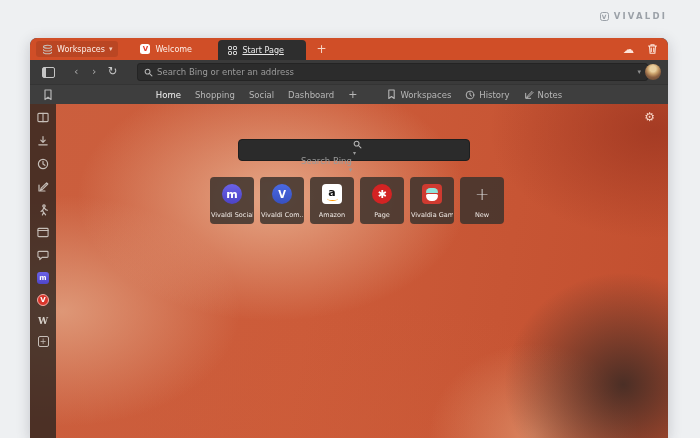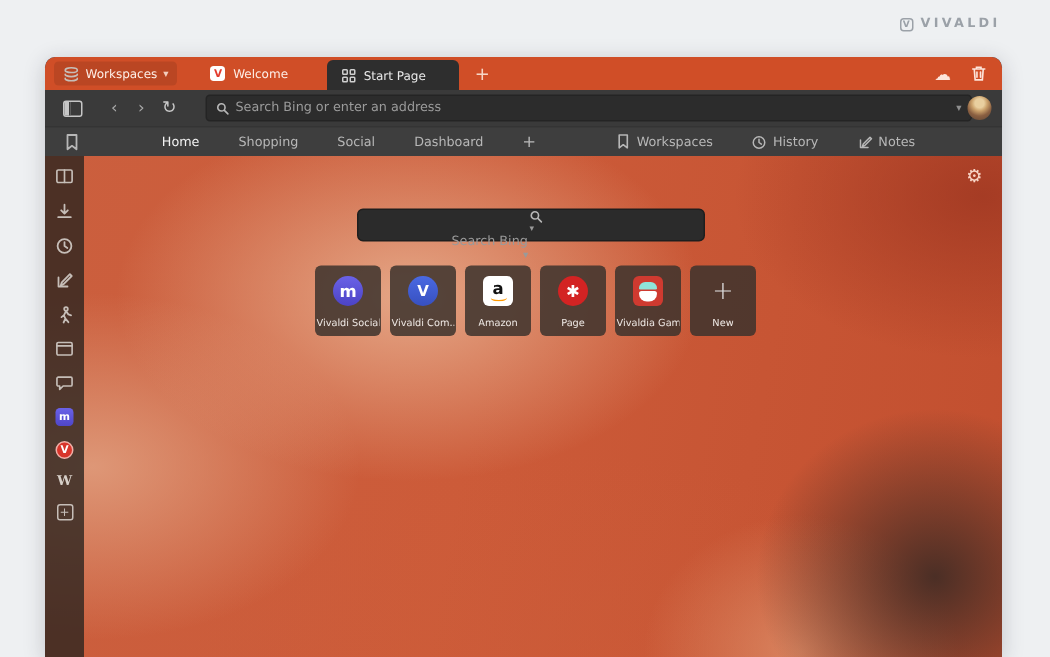--- a/index.html
+++ b/index.html
@@ -16,21 +16,21 @@
 
   
   .tabbar { height:22px; background:#d04e27; display:flex; align-items:center; padding-left:6px; position:relative; }
   .ws-pill { height:16px; display:flex; align-items:center; gap:4px; padding:0 6px; border-radius:3px; background:rgba(0,0,0,.10); color:#fbe9e1; cursor:default; }
   .ws-pill .ws-label { font-size:8px; color:#fdeee7; }
   .ws-pill .chev { font-size:7px; color:#f3cdbd; }
   .tab { height:22px; display:flex; align-items:center; gap:5px; padding:0 10px; color:#fdeee7; }
   .tab.plain { margin-left:12px; width:80px; }
   .tab .fav-v { width:10px; height:10px; background:#fff; border-radius:2.5px; display:flex; align-items:center; justify-content:center; color:#e33b2e; font-size:7px; font-weight:bold; }
   .tab-label { font-size:8px; white-space:nowrap; }
-  .tab.active { margin-left:8px; width:88px; background:#2e2e2e; border-radius:4px 4px 0 0; align-self:flex-end; height:20px; color:#e9e9e9; }
+  .tab.active { margin-left:8px; width:88px; background:#2e2e2e; border-radius:4px 4px 0 0; align-self:flex-end; height:20px; color:#e9e9e9;text-decoration:underline; }
   .grid-icon { display:grid; grid-template-columns:4px 4px; grid-template-rows:4px 4px; gap:1px; }
   .grid-icon span { border:1px solid #cfcfcf; border-radius:1px; }
   .newtab { margin-left:10px; color:#f6d6c7; font-size:12px; line-height:12px; cursor:default; }
   .tabbar-right { position:absolute; right:10px; top:0; height:22px; display:flex; align-items:center; gap:13px; }
   .cloud-ic { font-size:11px; color:rgba(255,236,228,.95); line-height:11px; }
 
   
   .toolbar { height:24px; background:#3a3a3a; display:flex; align-items:center; position:relative; }
   .ptoggle { position:absolute; left:12px; width:13px; height:11px; border:1.2px solid #c6c6c6; border-radius:2px; display:flex; }
   .ptoggle i { width:4px; background:#c6c6c6; border-right:1px solid #3a3a3a; display:block; }
@@ -42,21 +42,21 @@
   .urlwrap svg { margin-left:6px; flex:none; }
   .urlfield { flex:1; background:transparent; border:none; outline:none; color:#a9a9a9; font-size:8.5px; padding:0 4px; font-family:inherit; }
   .urlfield::placeholder { color:#9b9b9b; }
   .url-chev { font-size:7px; color:#8f8f8f; margin-right:6px; }
   .avatar { position:absolute; right:7px; top:4px; width:16px; height:16px; border-radius:50%;
             background:radial-gradient(circle at 50% 30%, #e9cf9f 22%, #caa06a 38%, #8a5f41 62%, #5d4433 100%); }
 
   
   .bmbar { height:20px; background:#3e3e3e; position:relative; display:flex; align-items:center; justify-content:center; border-top:1px solid #343434; }
   .bm-left-ic { position:absolute; left:13px; top:4px; }
-  .bm-group { display:flex; align-items:center; gap:26px; margin-left:20px; }
+  .bm-group { display:flex; align-items:center; gap:14px; margin-left:20px; }
   .bm-item { font-size:8.5px; color:#b7b7b7; display:flex; align-items:center; gap:4px; cursor:default; white-space:nowrap; }
   .bm-item.active { color:#f2f2f2; }
   .bm-plus { color:#b7b7b7; font-size:11px; line-height:10px; }
   .sep6 { width:2px; }
 
   
   .bodyarea { position:relative; height:334px; }
   .wallpaper { position:absolute; inset:0;
     background:
       radial-gradient(170px 160px at 93% 84%, rgba(70,45,37,.96) 0%, rgba(70,45,37,0) 70%),

